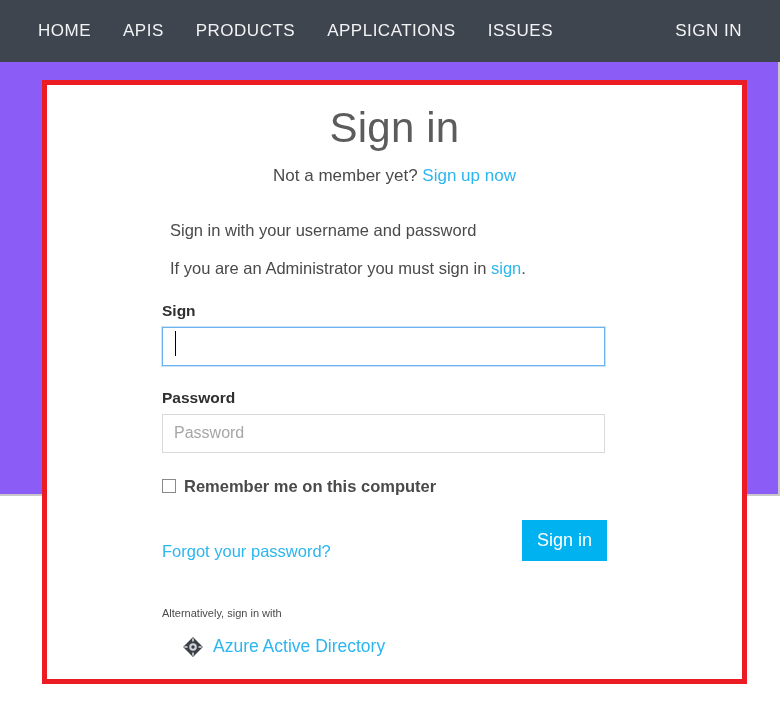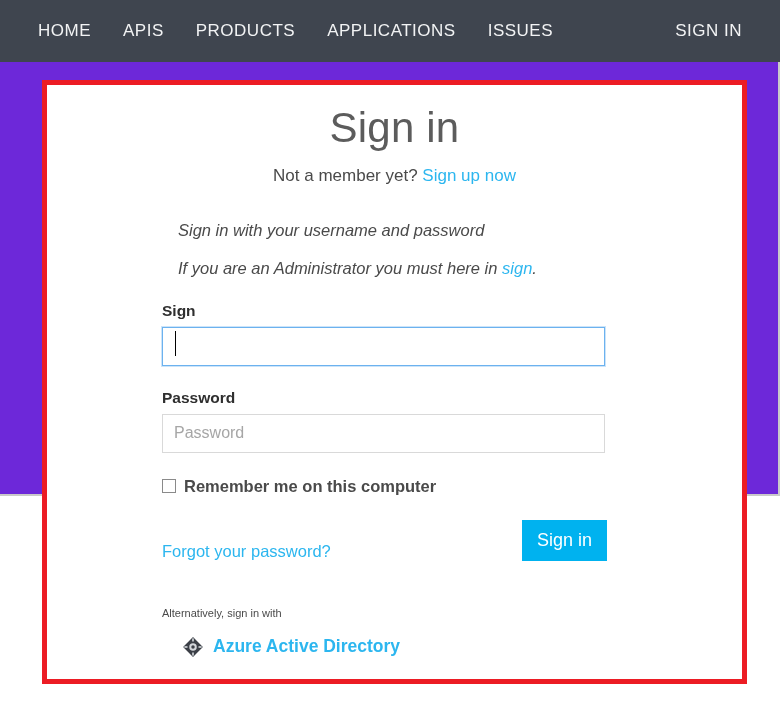--- a/index.html
+++ b/index.html
@@ -19,21 +19,21 @@
   
   .page {
     position: absolute;
     left: 0;
     top: 0;
     width: 780px;
     height: 496px;
     box-sizing: border-box;
     border-right: 2px solid #c9c9c9;
     border-bottom: 2px solid #c9c9c9;
-    background: #6d28d9;
+    background: #8b5cf6;
   }
 
   
   .navbar {
     position: absolute;
     left: 0;
     top: 0;
     width: 780px;
     height: 62px;
     background: #3f454f;
@@ -124,23 +124,22 @@
   .form-block {
     position: absolute;
     left: 115px;
     top: 135px;
     width: 445px;
   }
 
   .intro-line {
     font-size: 16.5px;
     color: #4a4a4a;
-    margin: 0 0 17px 16px;
+    margin: 0 0 17px 8px;
     line-height: 1.3;
-    font-style: italic;
   }
   .intro-line.second { margin-bottom: 22px; }
 
   .field-label {
     font-size: 15.5px;
     font-weight: bold;
     color: #2f2f2f;
     margin: 0 0 7px 0;
     display: block;
   }
@@ -245,21 +244,20 @@
     width: 22px;
     height: 22px;
     flex: none;
     margin-right: 9px;
   }
   .aad-link {
     font-size: 17.5px;
     color: #2cb6ef;
     text-decoration: none;
     cursor: pointer;
-    font-weight: bold;
   }
 </style>
 </head>
 <body>
 
 <div class="page">
 
   <div class="navbar">
     <div class="nav-inner">
 
@@ -284,21 +282,21 @@
 
     <p class="subline">
       <span>Not a member yet? </span><a class="link" href="#">Sign up now</a>
     </p>
 
     <div class="form-block">
 
       <p class="intro-line">Sign in with your username and password</p>
 
       <p class="intro-line second">
-        <span>If you are an Administrator you must here in </span><a class="link" href="#">sign</a><span>.</span>
+        <span>If you are an Administrator you must sign in </span><a class="link" href="#">sign</a><span>.</span>
       </p>
 
       <label class="field-label" for="email-field">Sign</label>
       <input id="email-field" class="text-input focused" type="text" placeholder="" style="">
 
       <div class="spacer-md"></div>
 
       <label class="field-label" for="password-field">Password</label>
       <input id="password-field" class="text-input normal" type="password" placeholder="Password" style="">
 

